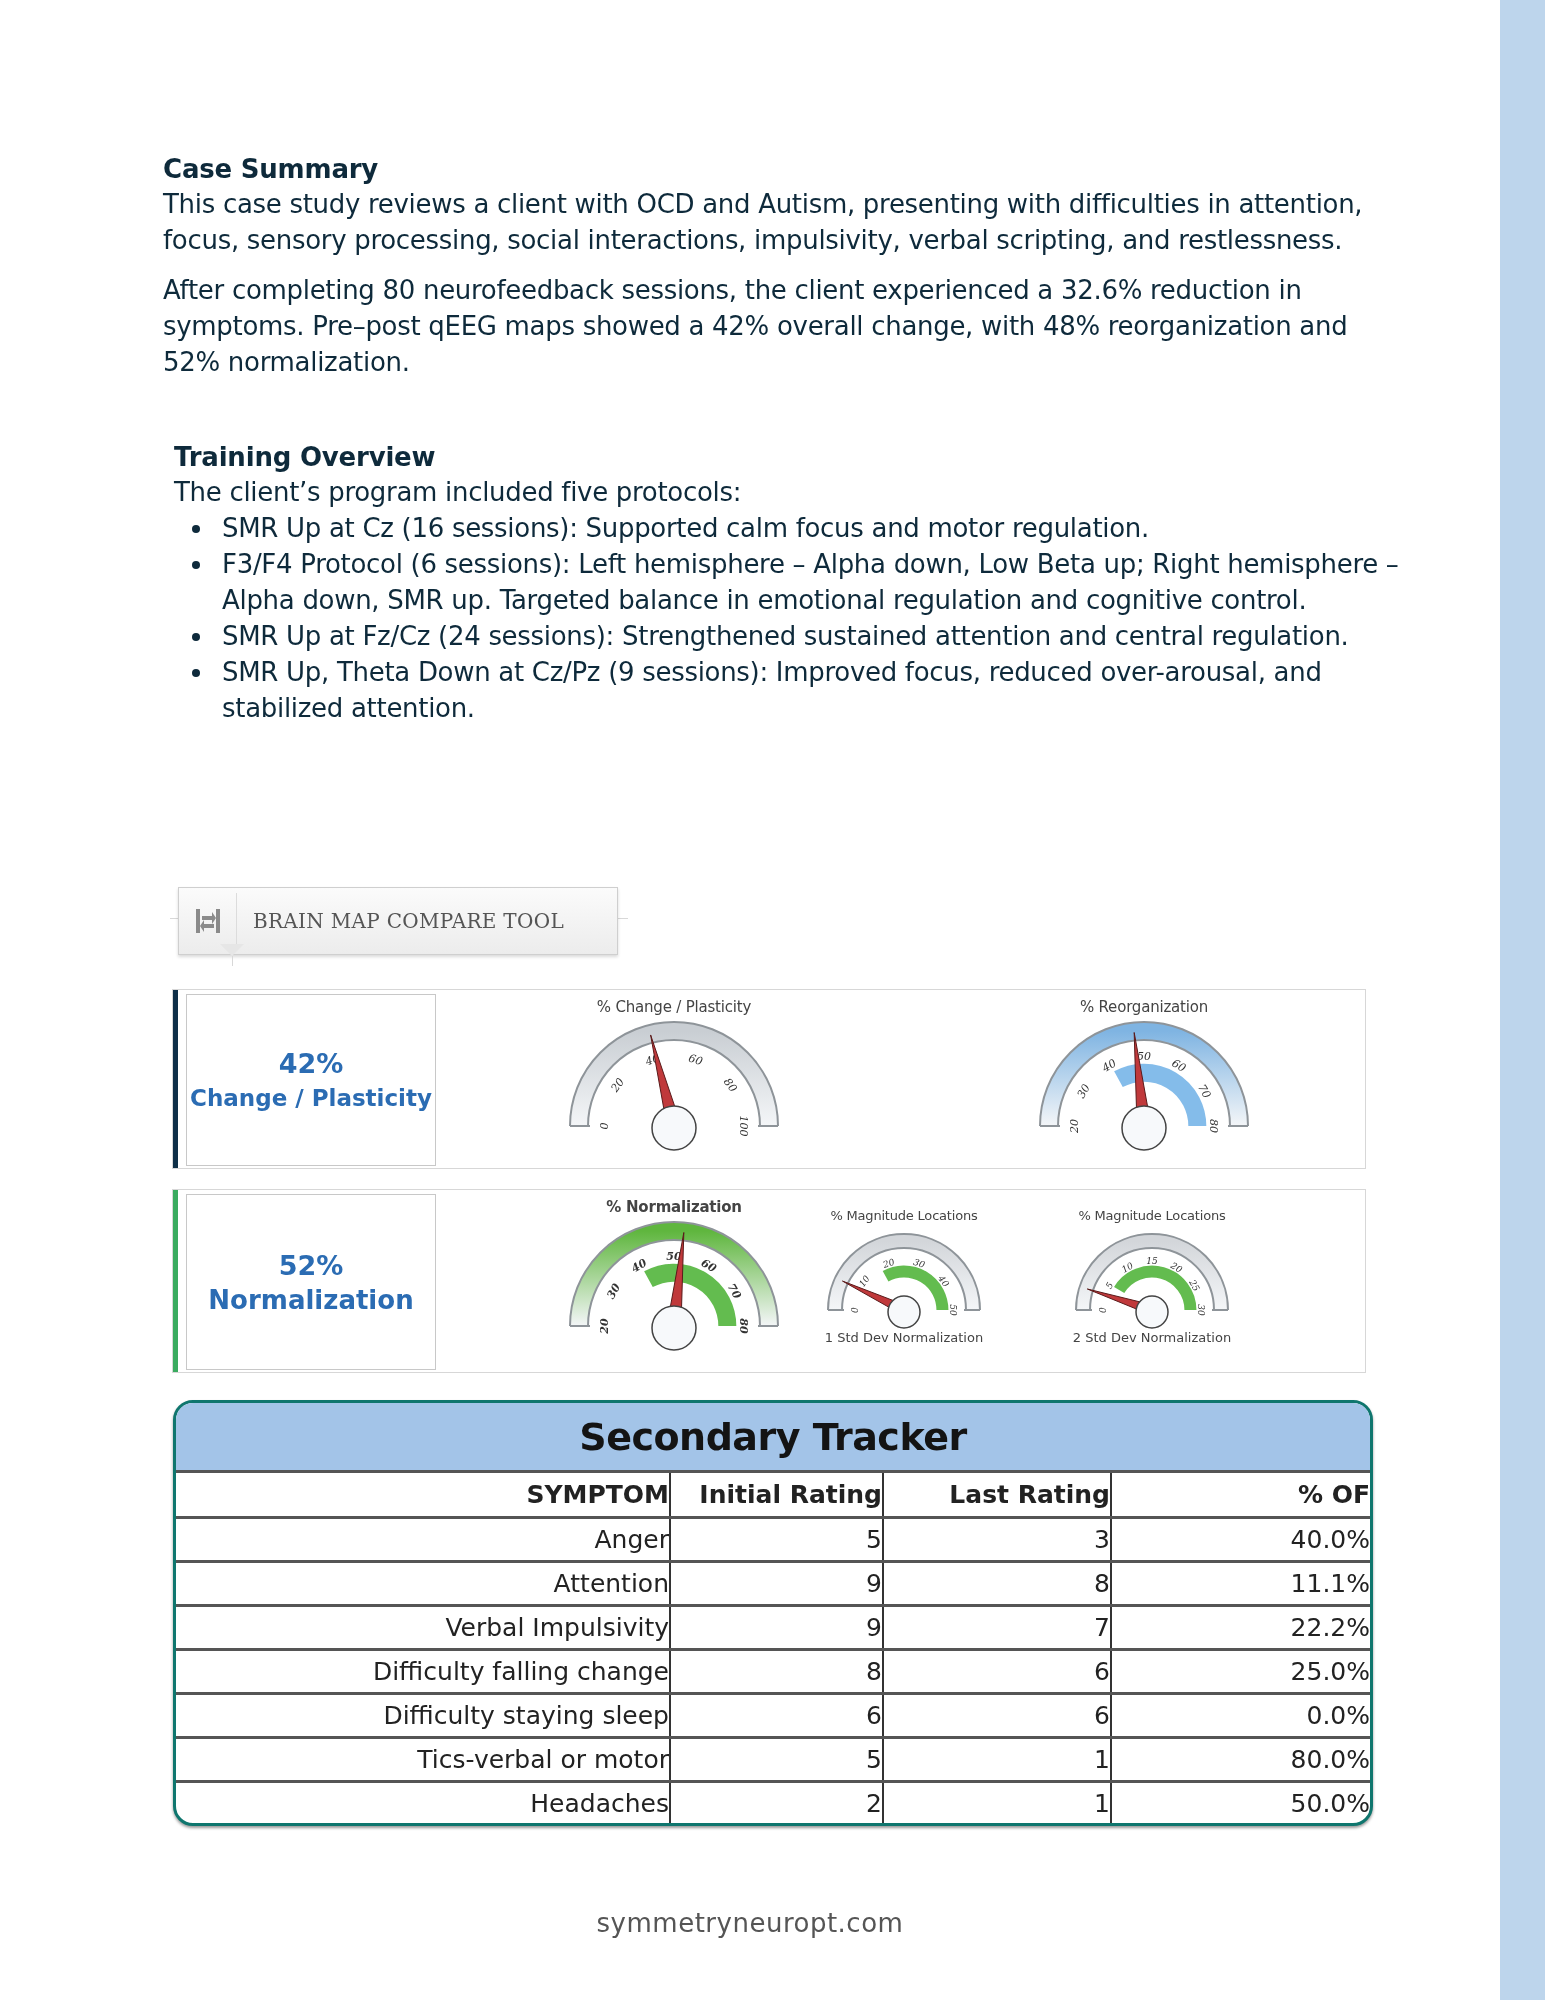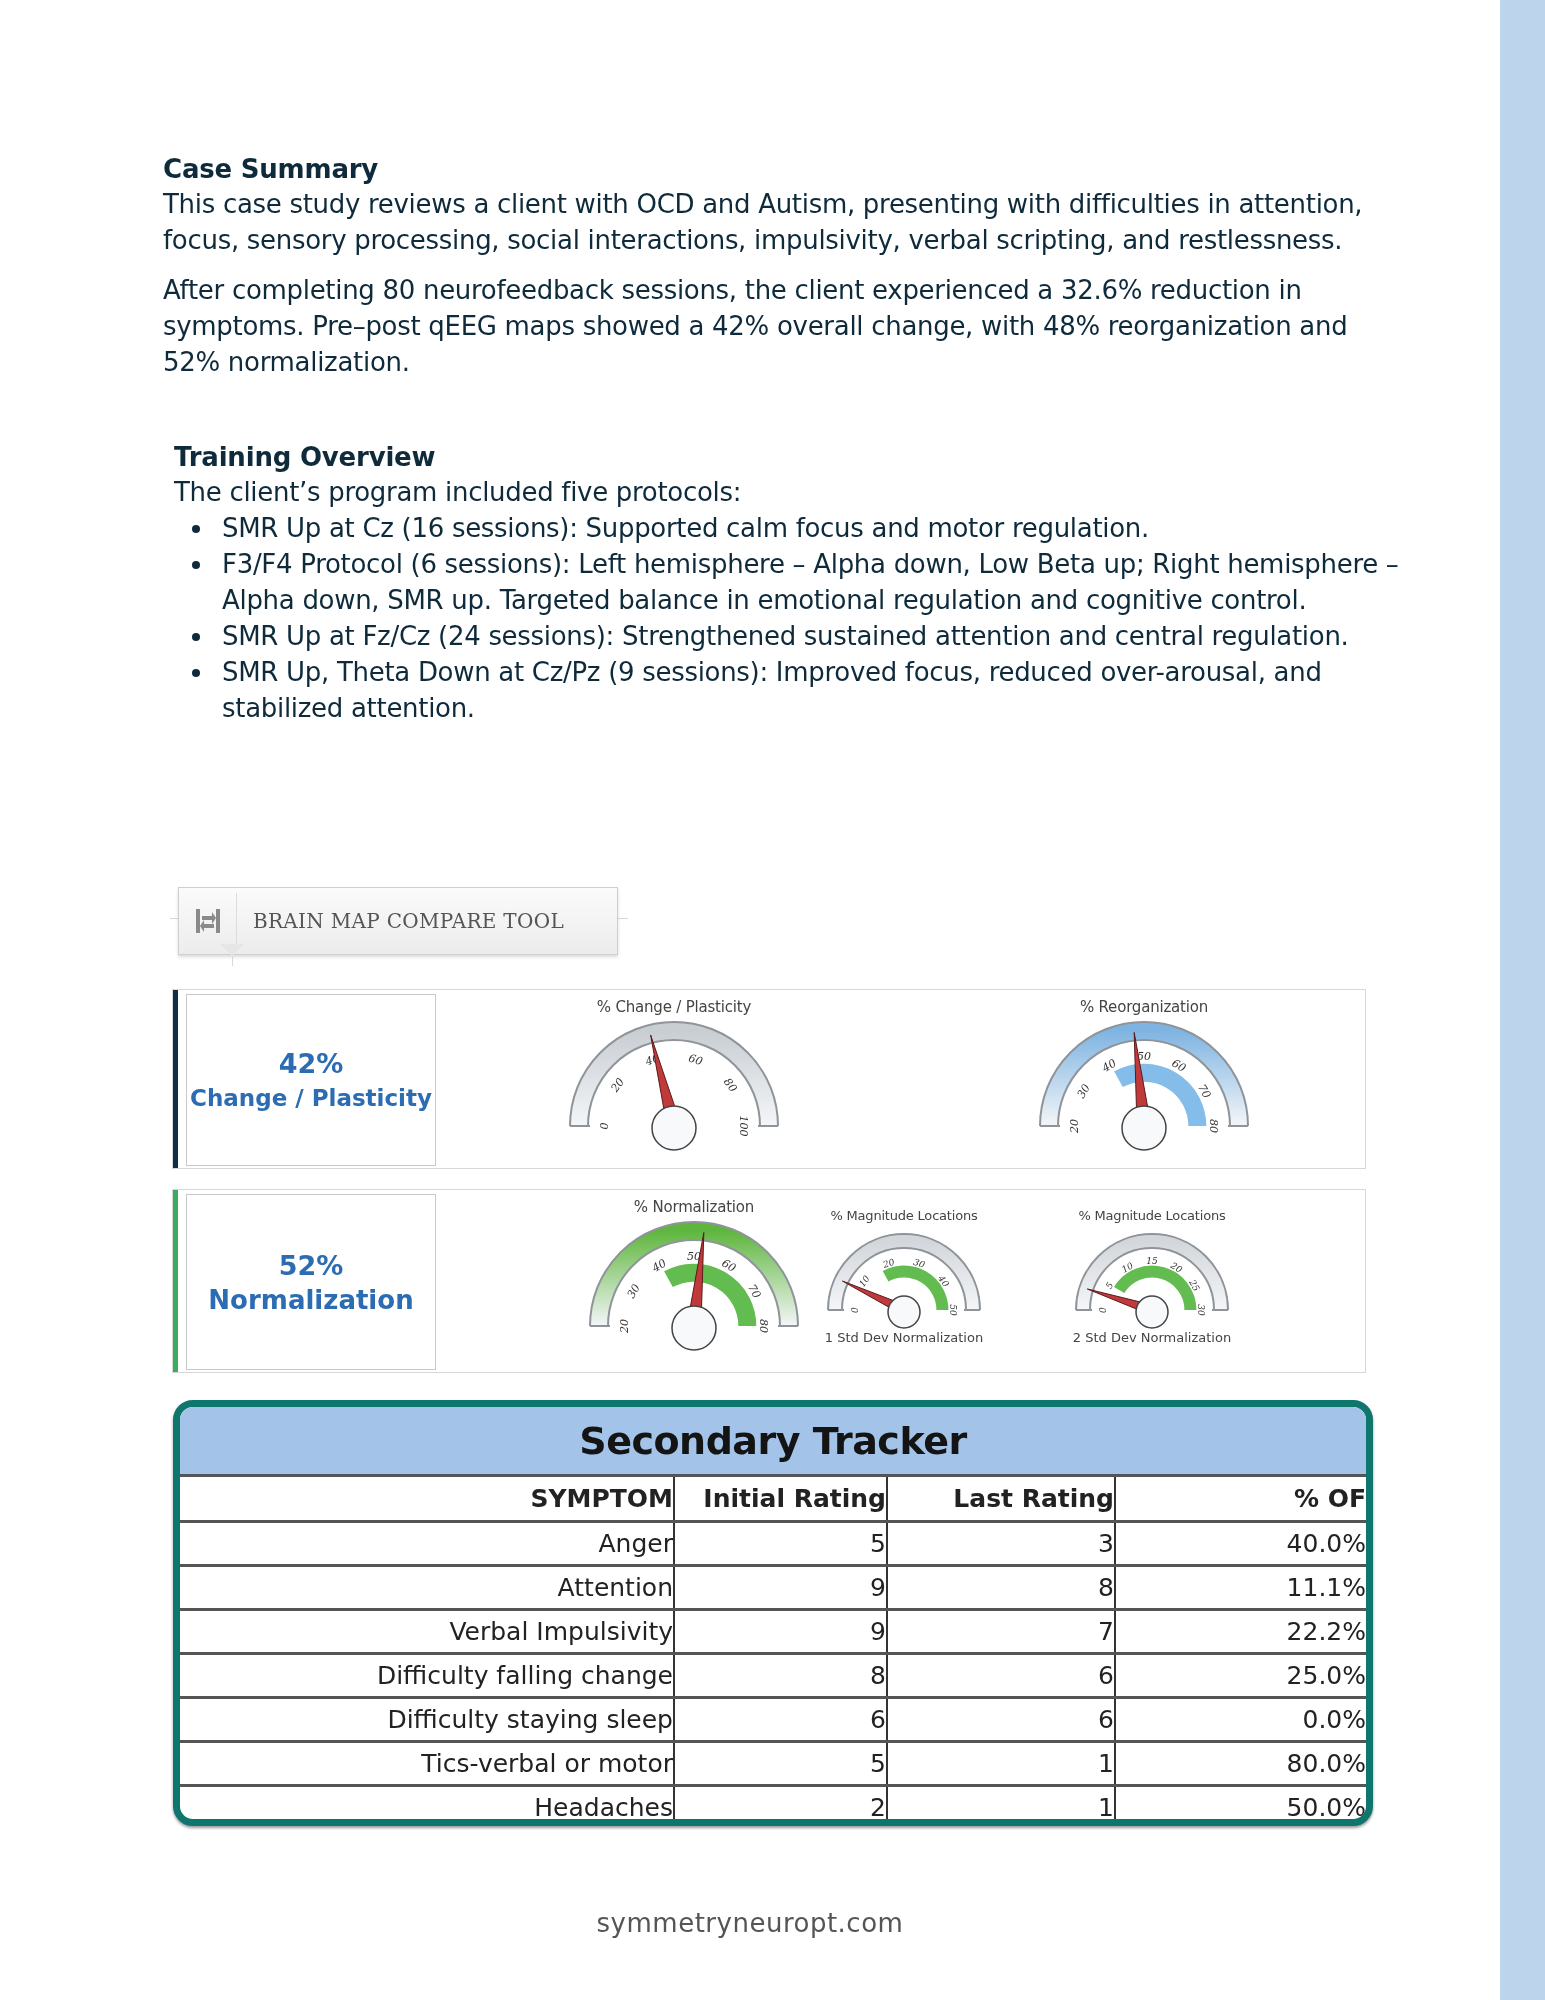--- a/index.html
+++ b/index.html
@@ -38,21 +38,21 @@
   .stat-pct { font-size: 27px; line-height: 36px; }
   .stat-label { font-size: 23px; line-height: 32px; }
   #panel-2 .stat-label { font-size: 26px; }
 
   .gauge { position: absolute; }
   .gauge-title { position: absolute; width: 100%; text-align: center; font-size: 15px; color: #444; letter-spacing: -0.2px; }
   .gauge-sub { position: absolute; width: 100%; text-align: center; font-size: 13px; color: #444; }
   .gauge svg { position: absolute; left: 0; }
 
   
-  .tracker { position: absolute; left: 173px; top: 1400px; width: 1200px; height: 426px; border: 7px solid #0f766e; border-radius: 20px; overflow: hidden; background: #fff; box-shadow: 0 2px 3px rgba(0,0,0,0.4); }
+  .tracker { position: absolute; left: 173px; top: 1400px; width: 1200px; height: 426px; border: 3px solid #0f766e; border-radius: 20px; overflow: hidden; background: #fff; box-shadow: 0 2px 3px rgba(0,0,0,0.4); }
   .tracker-title { height: 70px; background: #a3c4e8; display: flex; align-items: center; justify-content: center; font-weight: bold; font-size: 38px; color: #141414; border-bottom: 3px solid #555; letter-spacing: -0.5px; }
   .tracker table { width: 100%; border-collapse: collapse; }
   .tracker td, .tracker th { border-right: 2px solid #333; border-bottom: 3px solid #555; font-size: 25px; text-align: right; height: 44px; color: #222; font-weight: normal; }
   .tracker th { font-weight: bold; height: 44px; }
   .tracker td:last-child, .tracker th:last-child { border-right: none; }
   .tracker tr:last-child td { border-bottom: none; }
   .col-sym { width: 494px; }
   .col-init { width: 213px; }
   .col-last { width: 228px; }
 
@@ -151,21 +151,21 @@
       </svg>
     </div>
 </div>
 
 <div class="panel" id="panel-2">
   <div class="accent" style="background: rgb(58, 171, 95);"></div>
   <div class="statbox">
     <div class="stat-pct">52%</div>
     <div class="stat-label">Normalization</div>
   </div>
-  <div class="gauge" style="left:396px;top:4px;width:250px;height:176px;">
+  <div class="gauge" style="left:376px;top:4px;width:250px;height:176px;font-weight:bold;">
       <div class="gauge-title" style="top: 4px;">% Normalization</div>
       <svg width="250" height="140" style="top: 24px;">
         <path d="M30 107.99999999999999 A95 95 0 0 1 220 108" fill="none" stroke="#8e9499" stroke-width="20"></path>
         <defs>
           <linearGradient id="gg2" x1="0" y1="0" x2="0" y2="1">
             <stop offset="0" stop-color="#5fb63e"></stop>
             <stop offset="1" stop-color="#f4f6f8"></stop>
           </linearGradient>
         </defs>
         <path d="M30 107.99999999999999 A95 95 0 0 1 220 108" fill="none" stroke="url(#gg2)" stroke-width="16"></path>

